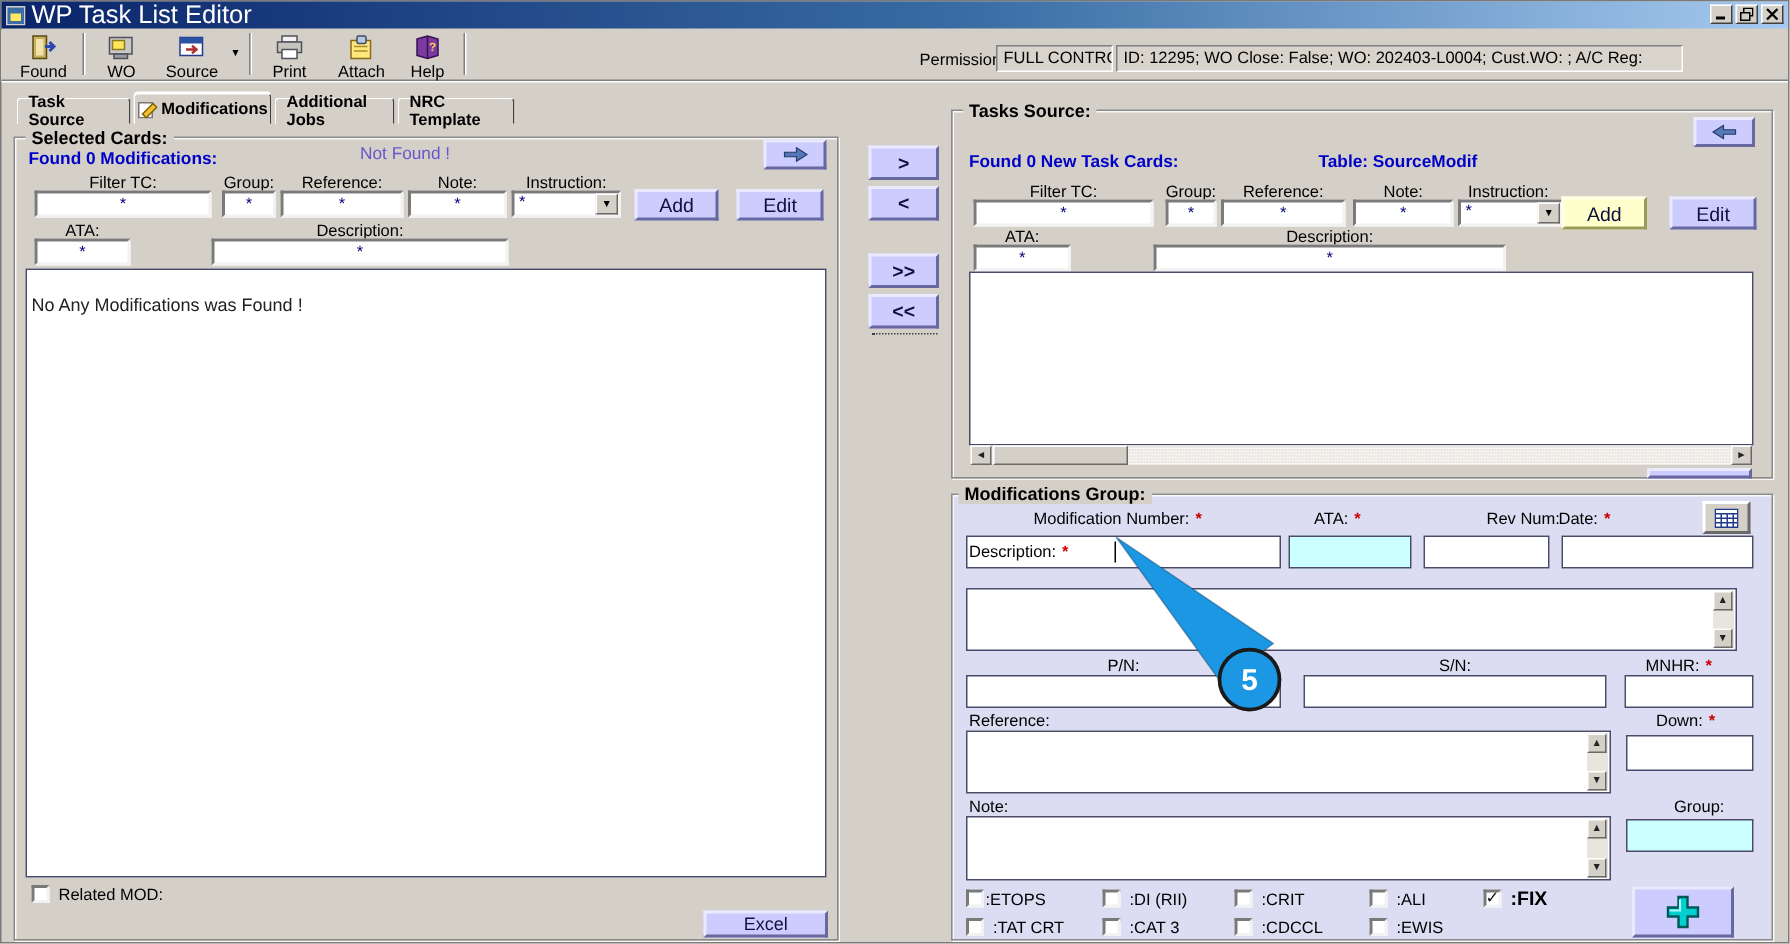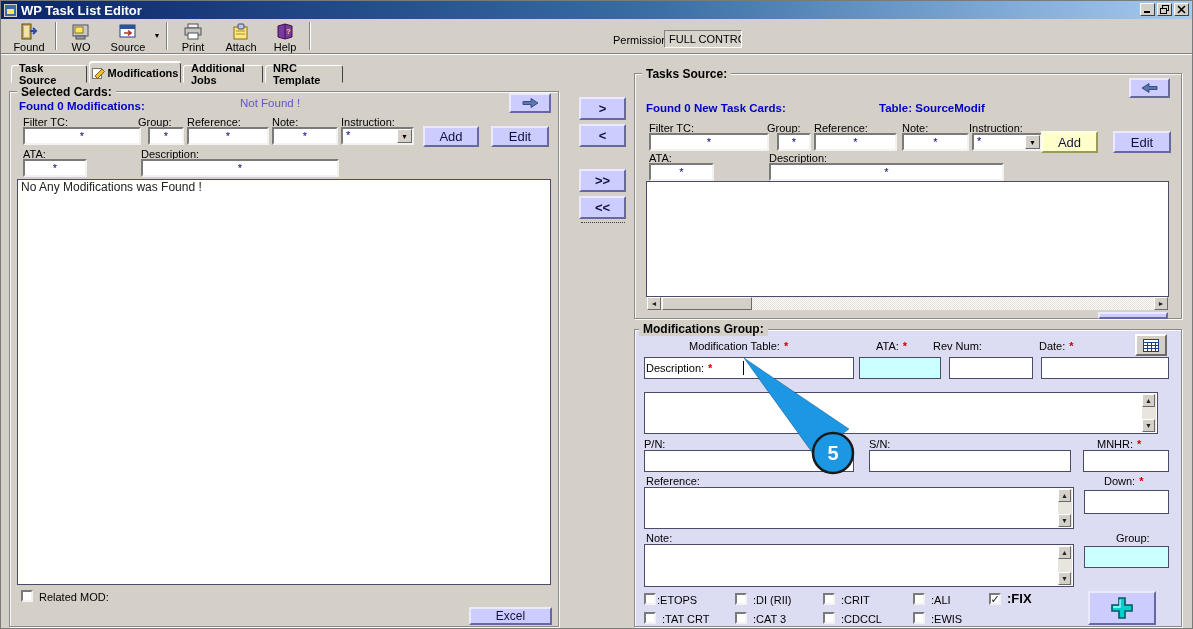--- a/index.html
+++ b/index.html
@@ -3,21 +3,21 @@
 <meta charset="utf-8">
 <style>
   *{box-sizing:border-box;margin:0;padding:0}
   html,body{width:1193px;height:629px}
   body{font-family:"Liberation Sans","DejaVu Sans",sans-serif;font-size:11px;color:#000;background:#d4d0c8;overflow:hidden}
   #app{position:relative;width:1193px;height:629px;background:#d4d0c8;border:1px solid #7a7a7a}
   .abs{position:absolute}
 
   
   .titlebar{position:absolute;left:0;top:0;width:100%;height:18px;background:linear-gradient(90deg,#0a246a,#3a6ea5 55%,#a6caf0);display:flex;align-items:center;padding:0 3px}
-  .titlebar .ttl{color:#fff;font-weight:bold;font-size:13px;margin-left:4px}
+  .titlebar .ttl{color:#fff;font-weight:normal;font-size:17px;margin-left:4px}
   .winbtn{width:15px;height:13px;background:#d4d0c8;border:1px solid;border-color:#fff #404040 #404040 #fff;display:inline-flex;align-items:center;justify-content:center;margin-left:2px}
   .wincontrols{position:absolute;right:3px;top:2px;display:flex}
 
   
   .toolbar{position:absolute;left:0;top:18px;width:100%;height:35px;border-bottom:1px solid #808080;box-shadow:0 1px 0 #fff}
   .tbtn{position:absolute;top:20px;height:31px;background:#d4d0c8;display:flex;flex-direction:column;align-items:center;justify-content:space-between;padding:1px 2px;border:1px solid transparent;cursor:pointer}
   .tbtn .lbl{font-size:11px;line-height:11px}
   .tsep{position:absolute;top:21px;width:2px;height:28px;border-left:1px solid #808080;border-right:1px solid #fff}
 
   
@@ -32,33 +32,33 @@
   .grouplabel{position:absolute;font-weight:bold;font-size:12px;background:#d4d0c8;padding:0 4px;z-index:2;white-space:nowrap}
 
   
   .fld{position:absolute;background:#fff;border:2px solid;border-color:#7a7a7a #f2f2f2 #f2f2f2 #7a7a7a;font-size:11px;color:#00007a;padding:0 3px;font-family:"Liberation Sans",sans-serif}
   .fld.center{text-align:center}
   .efld{position:absolute;background:#fff;border:1px solid #4a4a6a;font-size:11px;padding:0 3px}
   .cyan{background:#ccffff}
   .btn{position:absolute;background:#ccccff;border:2px solid;border-color:#eaeaff #6868a0 #6868a0 #eaeaff;display:flex;align-items:center;justify-content:center;font-size:13px;color:#101040;cursor:pointer;white-space:nowrap}
   .btn.yellow{background:#ffffcc;border-color:#ffffe8 #9a9a5a #9a9a5a #ffffe8}
   .gbtn{position:absolute;background:#d4d0c8;border:2px solid;border-color:#fff #6a6a6a #6a6a6a #fff;display:flex;align-items:center;justify-content:center;cursor:pointer}
-  .flabel{position:absolute;font-size:11px;white-space:nowrap;}
+  .flabel{position:absolute;font-size:11px;white-space:nowrap;text-align:center}
   .bluebold{position:absolute;color:#0000c8;font-weight:bold;font-size:11.5px;white-space:nowrap}
   .purple{position:absolute;color:#6655cc;font-size:11.5px;white-space:nowrap}
   .req{color:#cc0000;font-weight:bold;margin-left:4px}
 
   
   .combo{position:absolute;background:#fff;border:2px solid;border-color:#7a7a7a #f2f2f2 #f2f2f2 #7a7a7a;display:flex}
   .combo .val{flex:1;padding:0 3px;color:#00007a;font-size:11px;overflow:hidden}
   .combo .dbtn{width:15px;background:#d4d0c8;border:1px solid;border-color:#fff #6a6a6a #6a6a6a #fff;display:flex;align-items:center;justify-content:center;font-size:7px;color:#000;cursor:pointer}
 
   
   .listbox{position:absolute;background:#fff;border:1px solid #4a4a6a;font-size:12px;color:#222;overflow:hidden}
-  .listbox .msg{padding:0 3px}
+  .listbox .msg{padding:16px 3px}
 
   
   .sb-btn{position:absolute;background:#d4d0c8;border:1px solid;border-color:#fff #6a6a6a #6a6a6a #fff;display:flex;align-items:center;justify-content:center;font-size:7px;color:#222;cursor:pointer}
   .sb-track{position:absolute;background:#efede6;background-image:repeating-conic-gradient(#fff 0 25%,#e4e0d8 0 50%);background-size:2px 2px}
   .sb-thumb{position:absolute;background:#d4d0c8;border:1px solid;border-color:#fff #6a6a6a #6a6a6a #fff;cursor:grab}
   .mini-strip{position:absolute;top:1px;bottom:1px;right:1px;width:14px;background:#e8e5de}
 
   
   .cb{position:absolute;width:12px;height:12px;background:#fff;border:2px solid;border-color:#7a7a7a #f2f2f2 #f2f2f2 #7a7a7a;cursor:pointer;display:flex;align-items:center;justify-content:center;font-size:11px;font-weight:bold;color:#111}
   .cb.checked::after{content:"✓";line-height:9px}
@@ -156,20 +156,23 @@
           <text x="14.5" y="11" font-size="8" font-weight="bold" fill="#ffd24a" text-anchor="middle">?</text>
         </svg></span>
     <span class="lbl">Help</span>
   </div>
   <div class="tsep" style="left:308px"></div>
 
   <span class="abs" style="left:612px;top:33px">Permission:</span>
   <div class="sunkbox" style="left:663px;top:29px;width:78px;height:18px">
       <span>FULL CONTROL</span>
     </div>
+  <div class="sunkbox" style="left:743px;top:29px;width:378px;height:18px">
+      <span>ID: 12295; WO Close: False; WO: 202403-L0004; Cust.WO: ; A/C Reg:</span>
+    </div>
 
   <div class="tab" style="left:10px;top:64px;width:76px">
       <span>Task Source</span>
     </div>
   <div class="tab active" style="left:88px;top:61px;width:92px">
     <span style="margin-right:3px;display:inline-flex">
         <svg width="13" height="12">
           <rect x="0.5" y="1.5" width="9" height="10" fill="#fff" stroke="#777"></rect>
           <path d="M3 9 L10 2 L12.5 4.5 L5.5 11.5 Z" fill="#f0c030" stroke="#806000"></path>
         </svg>
@@ -293,23 +296,23 @@
     </div>
   <div class="sb-thumb" style="left:661px;top:296px;width:90px;height:13px"></div>
   <div class="sb-btn" style="left:1153px;top:296px;width:14px;height:13px">
       <span>►</span>
     </div>
   <div class="btn" style="left:1097px;top:311px;width:70px;height:7px"></div>
 
   <div class="groupbox editorbg" style="left:633px;top:328px;width:548px;height:298px"></div>
   <span class="grouplabel" style="left:638px;top:321px">Modifications Group:</span>
 
-  <span class="flabel" style="left:688px;top:339px"><span>Modification Table:</span><span class="req">*</span></span>
+  <span class="flabel" style="left:688px;top:339px"><span>Modification Number:</span><span class="req">*</span></span>
   <span class="flabel" style="left:875px;top:339px"><span>ATA:</span><span class="req">*</span></span>
-  <span class="flabel" style="left:932px;top:339px">Rev Num:</span>
+  <span class="flabel" style="left:990px;top:339px">Rev Num:</span>
   <span class="flabel" style="left:1038px;top:339px"><span>Date:</span><span class="req">*</span></span>
   <div class="gbtn" style="left:1134px;top:333px;width:32px;height:22px">
     <svg width="16" height="13">
         <rect x="0.5" y="0.5" width="15" height="12" fill="#fff" stroke="#223a8a"></rect>
         <path d="M0.5 3.5 h15 M4.5 3.5 v9 M8.5 3.5 v9 M12.5 3.5 v9 M0.5 6.5 h15 M0.5 9.5 h15" stroke="#223a8a"></path>
       </svg>
   </div>
 
   <input class="efld" style="left: 643px; top: 356px; width: 210px; height: 22px;">
   <div class="caret" style="left:742px;top:360px"></div>

